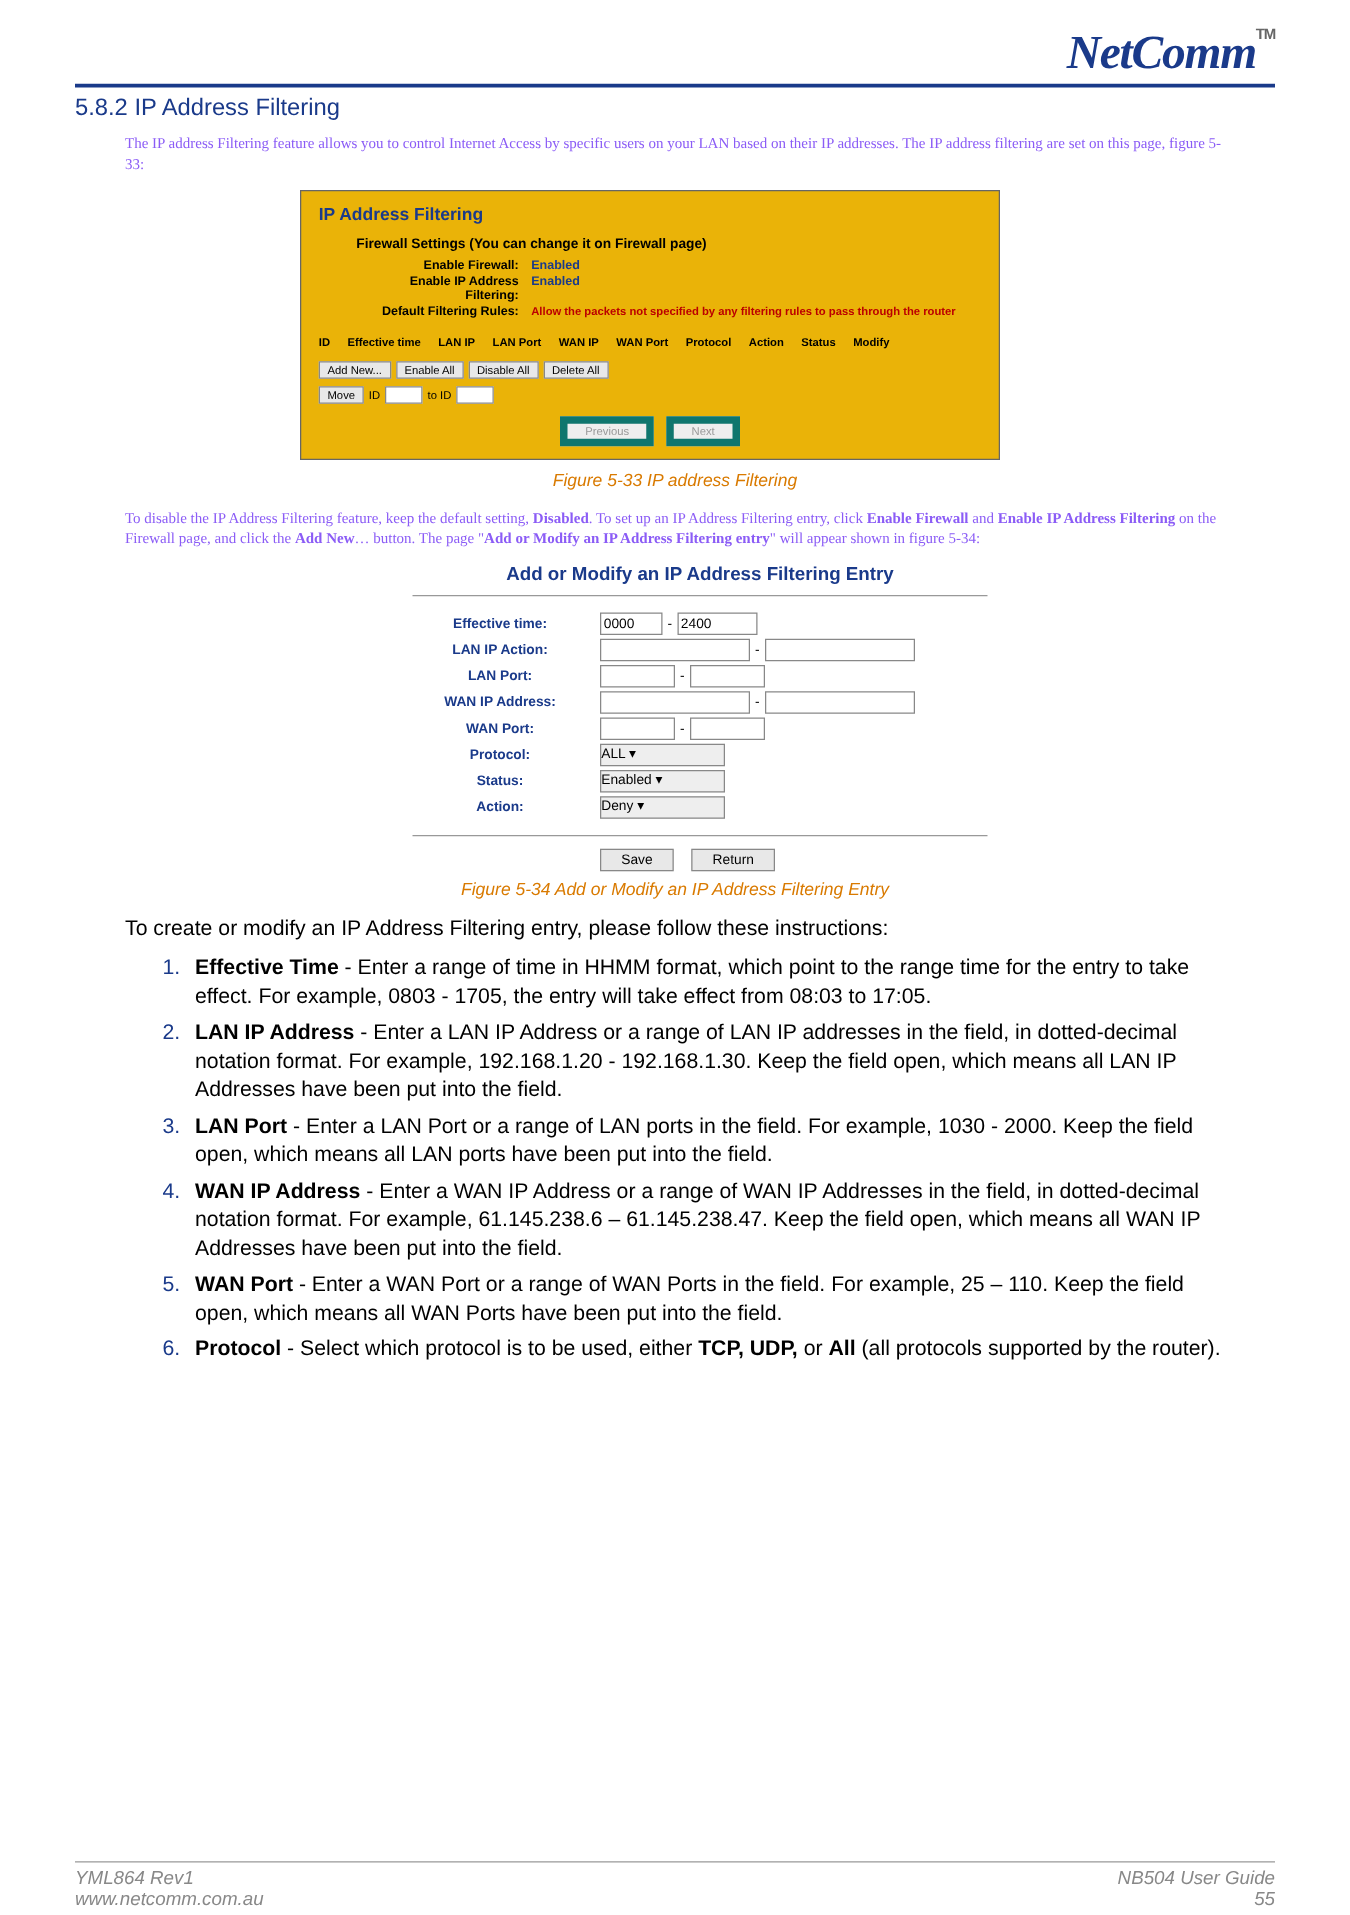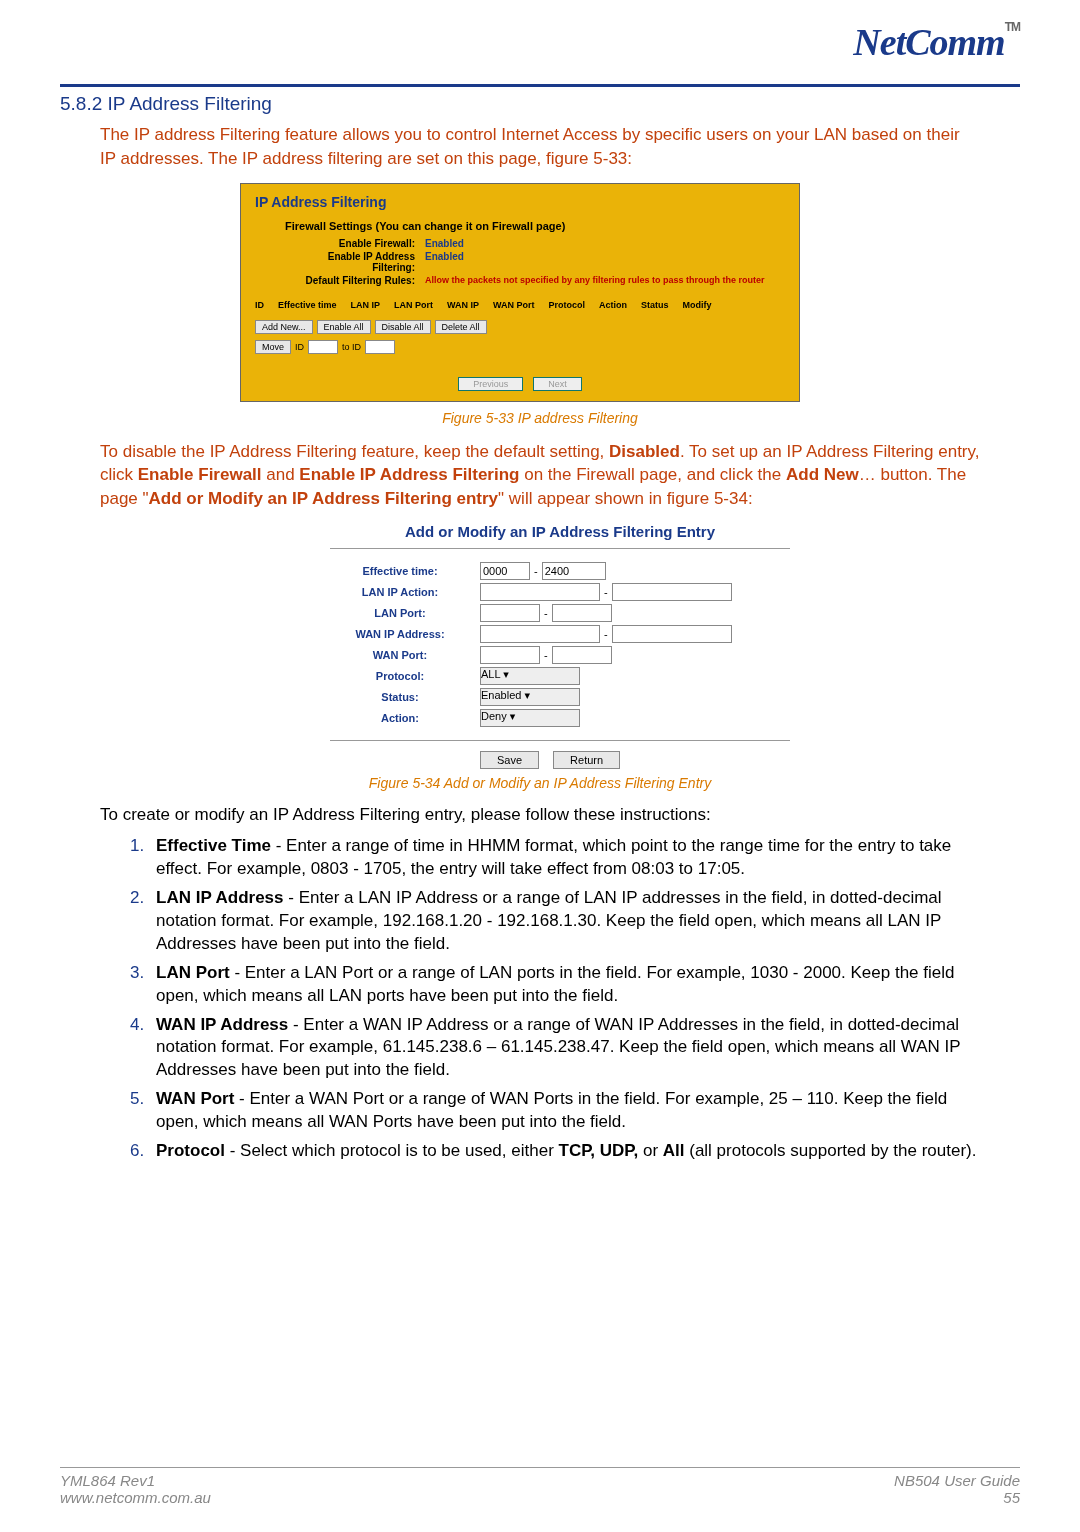--- a/index.html
+++ b/index.html
@@ -1,53 +1,53 @@
 <!DOCTYPE html>
 <html><head>
   <meta charset="utf-8">
   <style>
     * { margin: 0; padding: 0; box-sizing: border-box; }
     body { width: 1080px; height: 1532px; font-family: Arial, Helvetica, sans-serif; background: #fff; color: #000; position: relative; padding: 20px 60px; }
-    .header { display: flex; justify-content: flex-end; align-items: flex-start; border-bottom: 3px solid #1a3a8a; padding-bottom: 20px; margin-bottom: 1px; }
+    .header { display: flex; justify-content: flex-end; align-items: flex-start; border-bottom: 3px solid #1a3a8a; padding-bottom: 3px; margin-bottom: 1px; }
     .logo { font-family: 'Brush Script MT', cursive; font-style: italic; font-weight: bold; font-size: 38px; color: #1a3a8a; letter-spacing: -1px; }
     .logo-tm { font-size: 12px; color: #666; vertical-align: top; font-style: normal; font-family: Arial; }
     .section-title { color: #1a3a8a; font-size: 19px; font-weight: normal; margin: 6px 0 8px 0; }
-    .body-text { font-size: 17px; line-height: 1.4; margin: 0 40px 12px 40px; color: #c2410c; }
+    .body-text { font-size: 12px; line-height: 1.4; margin: 0 40px 12px 40px; color: #8b5cf6; font-family: Liberation Serif, serif; }
     .fig1 { width: 560px; border: 1px solid #666; padding: 10px 14px; margin-left: 180px; margin-bottom: 8px; background: #eab308; }
     .fig1-title { font-weight: bold; font-size: 14px; color: #1a3a8a; margin-bottom: 10px; }
     .fig1-subtitle { font-weight: bold; font-size: 11px; color: #000; margin: 4px 0 6px 30px; }
     .fig1-row { display: flex; font-size: 10px; margin: 2px 0 2px 30px; }
     .fig1-label { width: 140px; text-align: right; font-weight: bold; color: #000; padding-right: 10px; }
     .fig1-val-blue { color: #1a3a8a; font-weight: bold; }
     .fig1-val-red { color: #b00; font-weight: bold; font-size: 9px; }
     .fig1-cols { display: flex; font-size: 9px; font-weight: bold; margin: 14px 0 10px 0; gap: 14px; }
     .fig1-btns { display: flex; gap: 4px; margin: 6px 0; }
     .fig1-btn { font-size: 9px; padding: 1px 6px; border: 1px solid #888; background: #e8e8e8; }
     .fig1-moverow { display: flex; align-items: center; gap: 4px; font-size: 9px; margin: 4px 0; }
     .fig1-input-tiny { width: 30px; height: 14px; border: 1px solid #888; }
     .fig1-nav { display: flex; justify-content: center; gap: 10px; margin-top: 10px; }
-    .fig1-navbtn { font-size: 9px; padding: 1px 14px; border: 1px solid #0f766e; background: #eee; color: #999; margin-top: 13px; }
+    .fig1-navbtn { font-size: 9px; padding: 1px 14px; border: 6px solid #0f766e; background: #eee; color: #999; }
     .caption { text-align: center; color: #d97a00; font-style: italic; font-size: 14px; margin: 6px 0 14px 0; }
     .fig2 { width: 460px; margin: 8px auto 6px 270px; }
     .fig2-title { font-weight: bold; font-size: 15px; color: #1a3a8a; margin-bottom: 8px; text-align: center; }
     .fig2-box { border-top: 1px solid #999; border-bottom: 1px solid #999; padding: 10px 0; }
     .fig2-row { display: flex; align-items: center; margin: 3px 0; }
     .fig2-label { width: 150px; text-align: center; font-weight: bold; font-size: 11px; color: #1a3a8a; padding-right: 10px; }
     .fig2-input { border: 1px solid #888; height: 18px; font-size: 11px; padding: 0 2px; background: #fff; }
     .fig2-dash { margin: 0 4px; font-size: 11px; }
     .fig2-select { border: 1px solid #888; height: 18px; font-size: 11px; width: 100px; background: #eee; }
     .fig2-btns { display: flex; gap: 14px; margin: 10px 0 0 150px; }
     .fig2-btn { font-size: 11px; padding: 2px 16px; border: 1px solid #888; background: #e8e8e8; }
     .instr-intro { font-size: 17px; margin: 10px 40px 10px 40px; }
     .instr-list { margin: 0 40px 0 70px; }
     .instr-item { display: flex; margin: 6px 0; font-size: 17px; line-height: 1.35; }
     .instr-num { color: #1a3a8a; width: 26px; flex-shrink: 0; }
     .instr-text { flex: 1; }
     .instr-text b { font-weight: bold; }
-    .footer { position: absolute; bottom: 26px; left: 60px; right: 60px; border-top: 1px solid #999; padding-top: 4px; display: flex; justify-content: space-between; font-style: italic; color: #888; font-size: 15px; }
+    .footer { position: absolute; bottom: 4px; left: 60px; right: 60px; border-top: 1px solid #999; padding-top: 4px; display: flex; justify-content: space-between; font-style: italic; color: #888; font-size: 15px; }
     .footer-right { text-align: right; }
   </style>
 </head>
 <body>
 
 <div class="header">
   <span class="logo"><span>NetComm</span><span class="logo-tm">TM</span></span>
 </div>
 
 <div class="section-title">5.8.2 IP Address Filtering</div>

